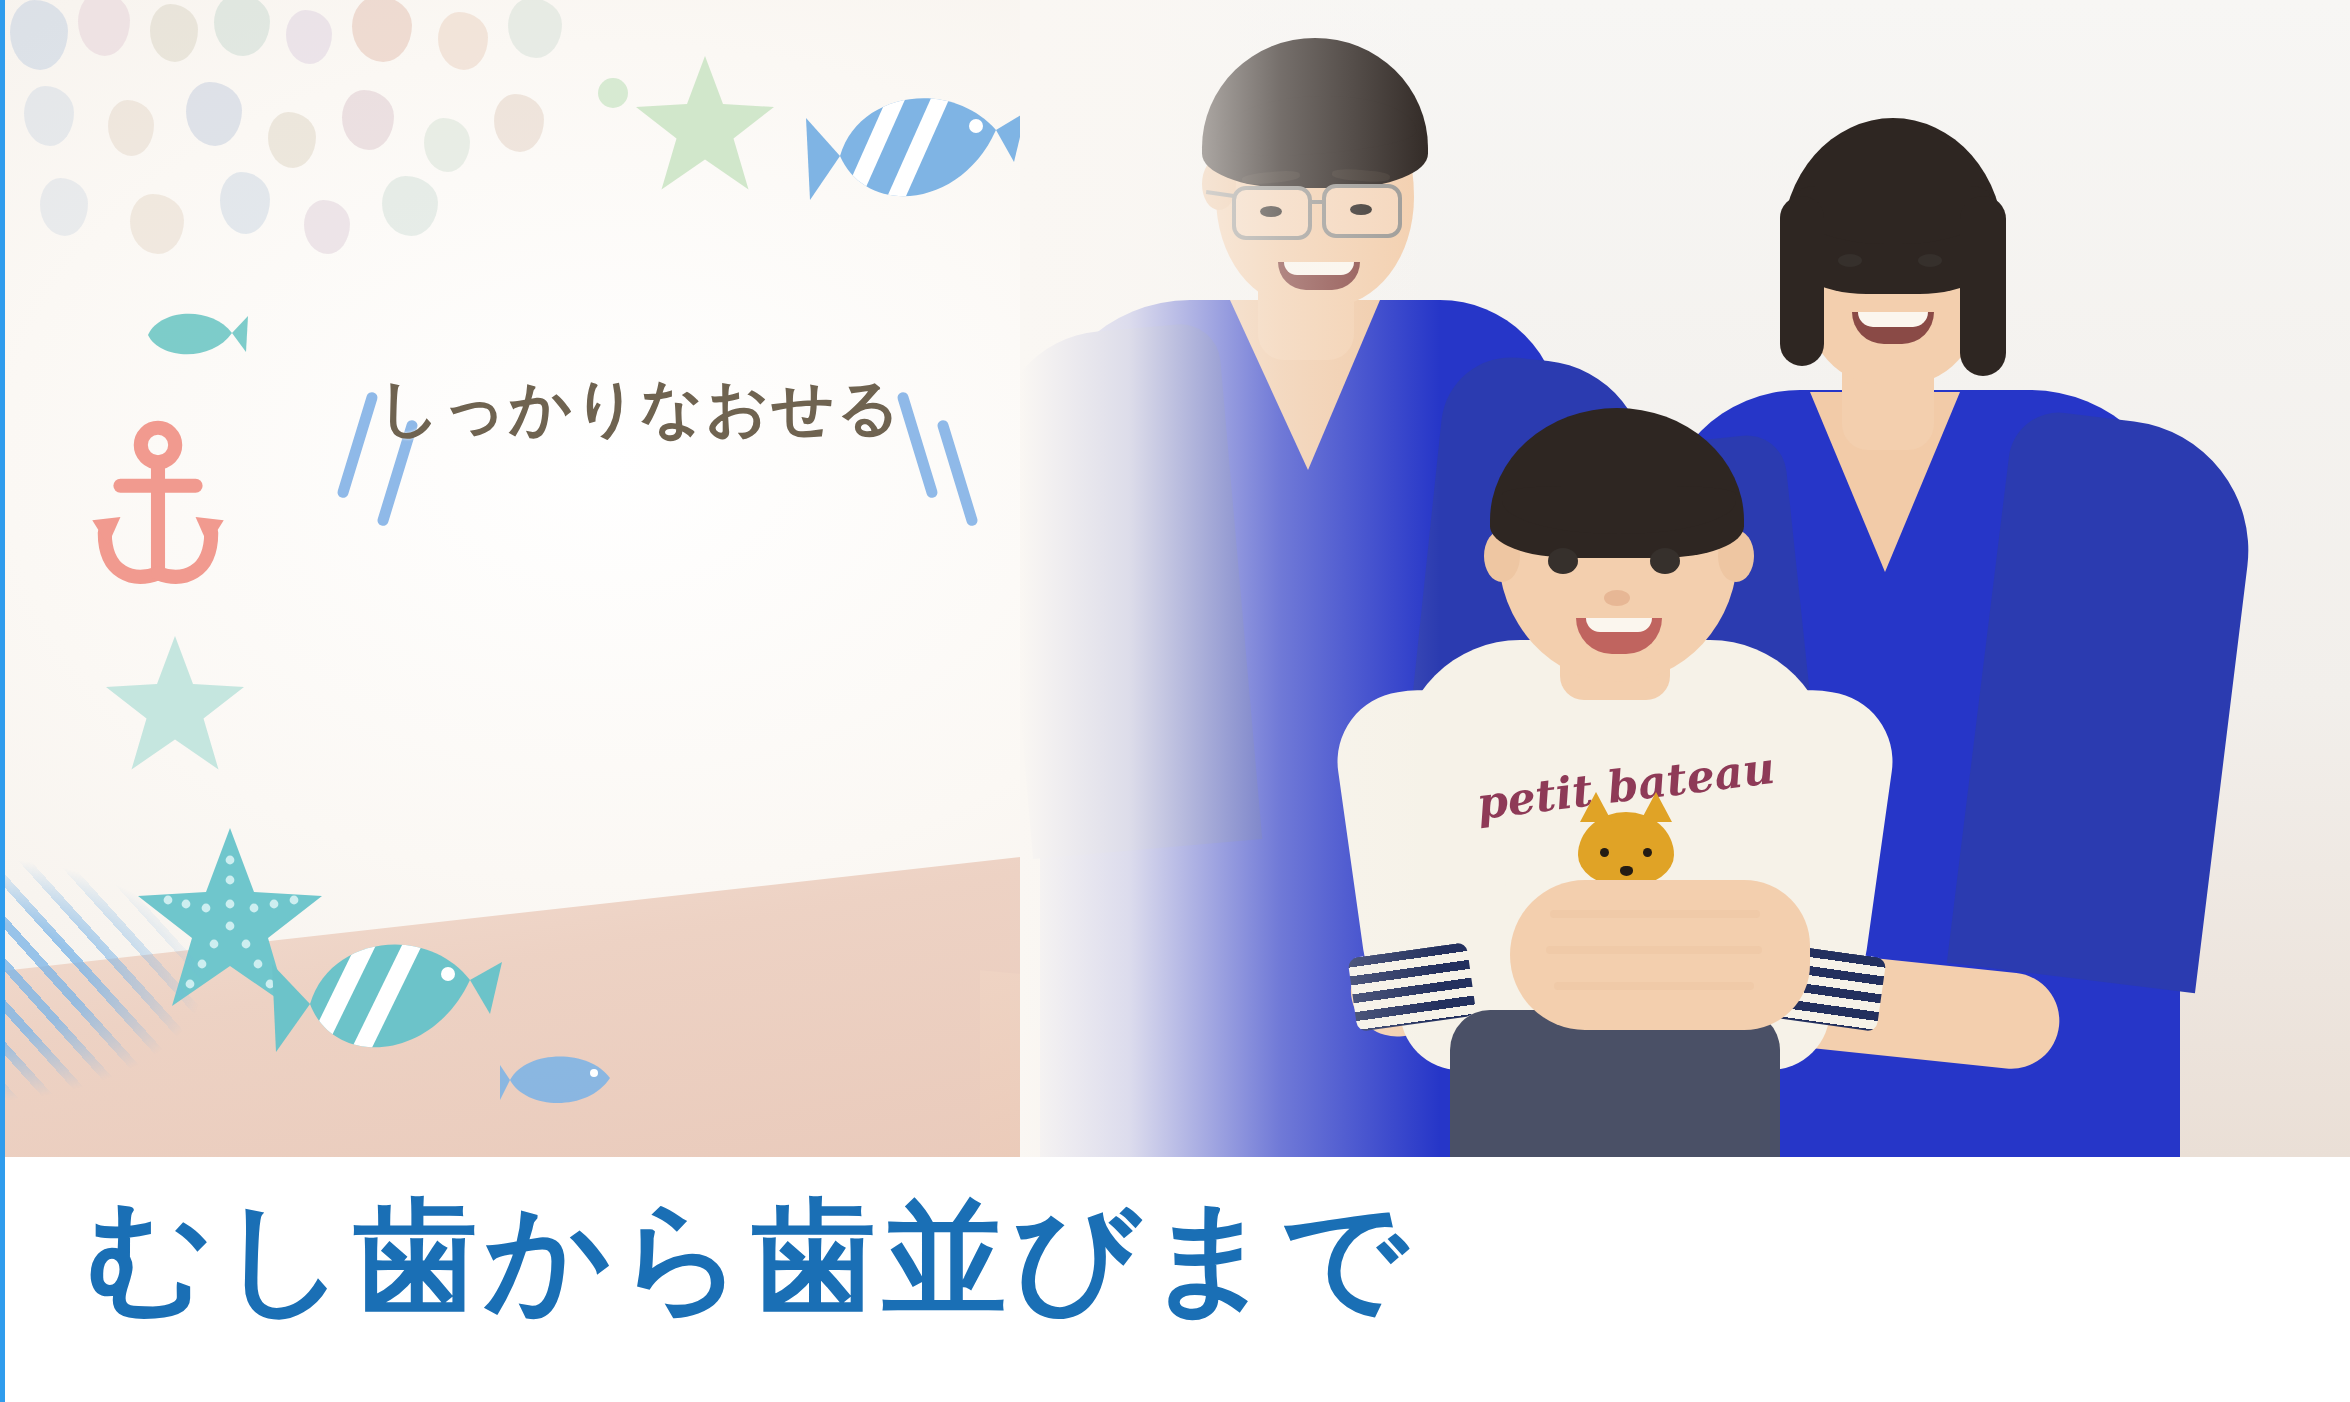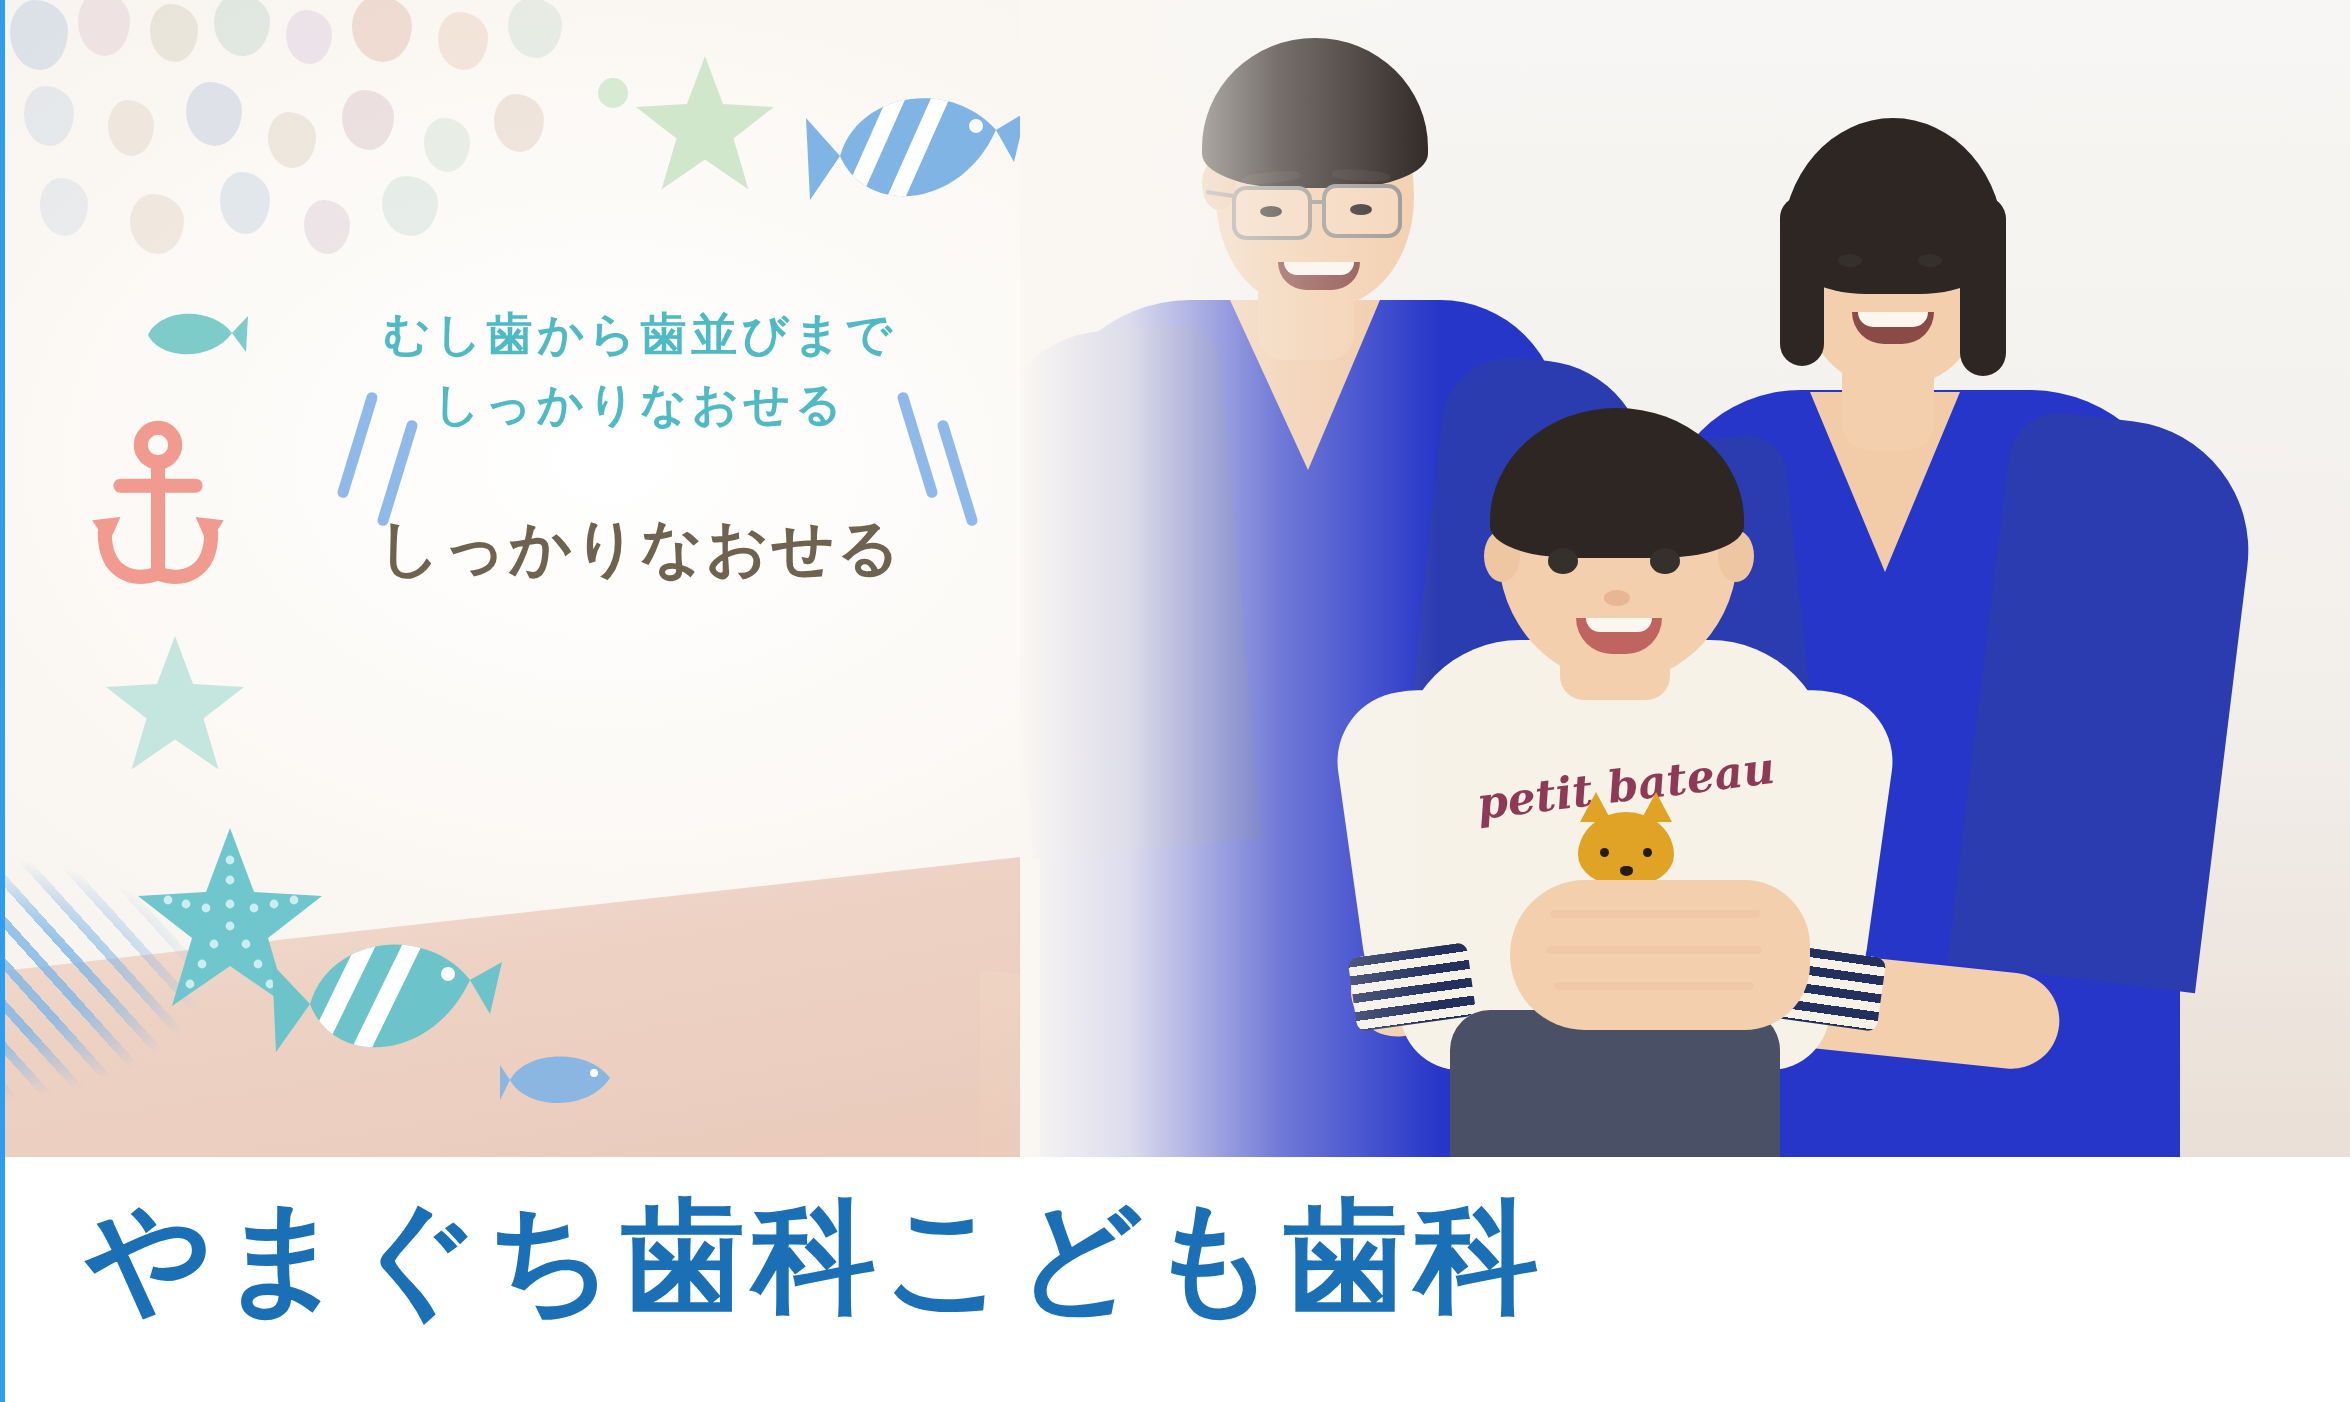--- a/index.html
+++ b/index.html
@@ -410,24 +410,20 @@
     </div>
 
     <div class="slash" style="left:352px; top:390px; width:11px; height:110px; transform:rotate(17deg);"></div>
     <div class="slash" style="left:392px; top:418px; width:11px; height:110px; transform:rotate(17deg);"></div>
     <div class="slash" style="left:912px; top:390px; width:11px; height:110px; transform:rotate(-17deg);"></div>
     <div class="slash" style="left:952px; top:418px; width:11px; height:110px; transform:rotate(-17deg);"></div>
 
     <div class="stripefan"></div>
 
     <div class="hero-copy">
-      <div class="tagline">
-        <div>むし歯から歯並びまで</div>
-        <div>しっかりなおせる</div>
-      </div>
       <div class="headline">
         <span class="l3">しっかりなおせる</span>
       </div>
     </div>
 
     <div class="photo">
       <div class="backdrop"></div>
       <div class="seat"></div>
 
       <div class="photo-mask">
@@ -512,16 +508,16 @@
         <div class="p skin2" style="left:530px; top:910px; width:210px; height:8px; border-radius:6px; opacity:.5;"></div>
         <div class="p skin2" style="left:526px; top:946px; width:216px; height:8px; border-radius:6px; opacity:.5;"></div>
         <div class="p skin2" style="left:534px; top:982px; width:200px; height:8px; border-radius:6px; opacity:.5;"></div>
       </div>
 
       <div class="photo-fade"></div>
     </div>
   </div>
 
   <div class="namebar">
-    <div class="clinic-name">やまぐち歯科こども歯科</div>
+    <div class="clinic-name">むし歯から歯並びまで</div>
   </div>
 
 </div>
 
 </body></html>

